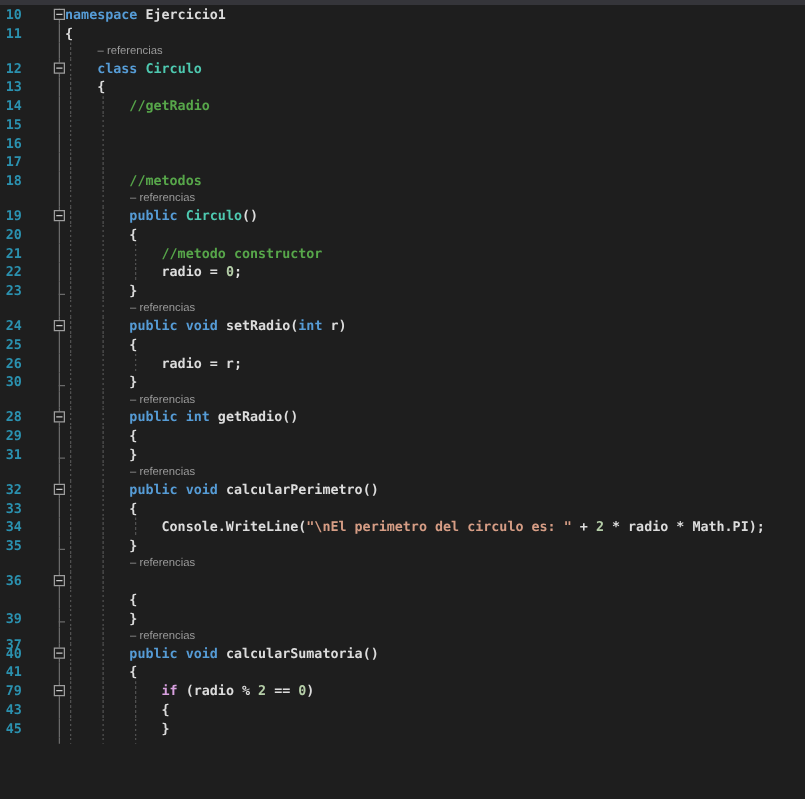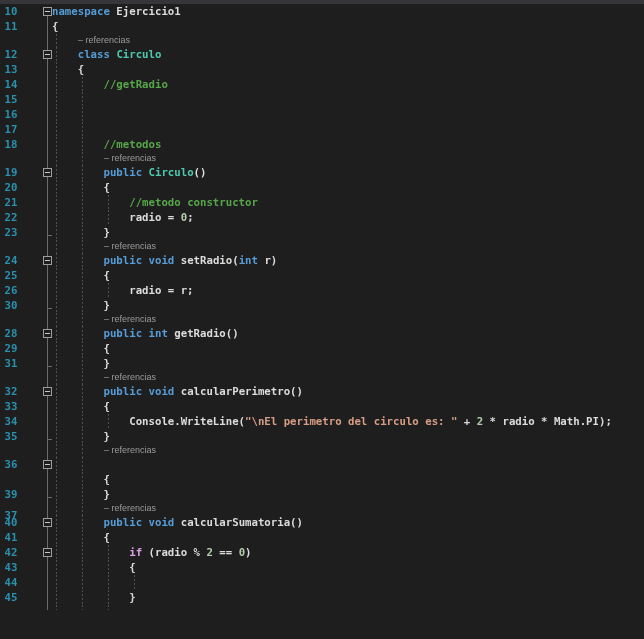--- a/index.html
+++ b/index.html
@@ -395,49 +395,38 @@
         <div class="gutter" style="color: rgb(43, 145, 175);">41</div>
         <div class="fold">
           <div class="fline" style="background: rgb(106, 106, 106);"></div>
         </div>
         <pre class="content"><span style="color: rgb(220, 220, 220);">        {</span></pre>
       </div>
       <div class="row code">
         <div class="iguide" style="left: 55.5px;"></div>
         <div class="iguide" style="left: 81.5px;"></div>
         <div class="iguide" style="left: 107.5px;"></div>
-        <div class="gutter" style="color: rgb(43, 145, 175);">42</div>
+        <div class="gutter" style="color: rgb(43, 145, 175);">79</div>
         <div class="fold">
           <div class="fline" style="background: rgb(106, 106, 106);"></div>
           <div class="fbox" style="border-color: rgb(157, 157, 157);">
             <div class="minus" style="background: rgb(200, 200, 200);"></div>
           </div>
         </div>
         <pre class="content"><span style="color: rgb(220, 220, 220);">            </span><span style="color: rgb(216, 160, 223);">if</span><span style="color: rgb(220, 220, 220);"> (radio % </span><span style="color: rgb(181, 206, 168);">2</span><span style="color: rgb(220, 220, 220);"> == </span><span style="color: rgb(181, 206, 168);">0</span><span style="color: rgb(220, 220, 220);">)</span></pre>
       </div>
       <div class="row code">
         <div class="iguide" style="left: 55.5px;"></div>
         <div class="iguide" style="left: 81.5px;"></div>
         <div class="iguide" style="left: 107.5px;"></div>
         <div class="gutter" style="color: rgb(43, 145, 175);">43</div>
         <div class="fold">
           <div class="fline" style="background: rgb(106, 106, 106);"></div>
         </div>
         <pre class="content"><span style="color: rgb(220, 220, 220);">            {</span></pre>
-      </div>
-      <div class="row code">
-        <div class="iguide" style="left: 55.5px;"></div>
-        <div class="iguide" style="left: 81.5px;"></div>
-        <div class="iguide" style="left: 107.5px;"></div>
-        <div class="iguide" style="left: 133.5px;"></div>
-        <div class="gutter" style="color: rgb(43, 145, 175);">44</div>
-        <div class="fold">
-          <div class="fline" style="background: rgb(106, 106, 106);"></div>
-        </div>
-        <pre class="content"></pre>
       </div>
       <div class="row code">
         <div class="iguide" style="left: 55.5px;"></div>
         <div class="iguide" style="left: 81.5px;"></div>
         <div class="iguide" style="left: 107.5px;"></div>
         <div class="gutter" style="color: rgb(43, 145, 175);">45</div>
         <div class="fold">
           <div class="fline" style="background: rgb(106, 106, 106);"></div>
         </div>
         <pre class="content"><span style="color: rgb(220, 220, 220);">            }</span></pre>

